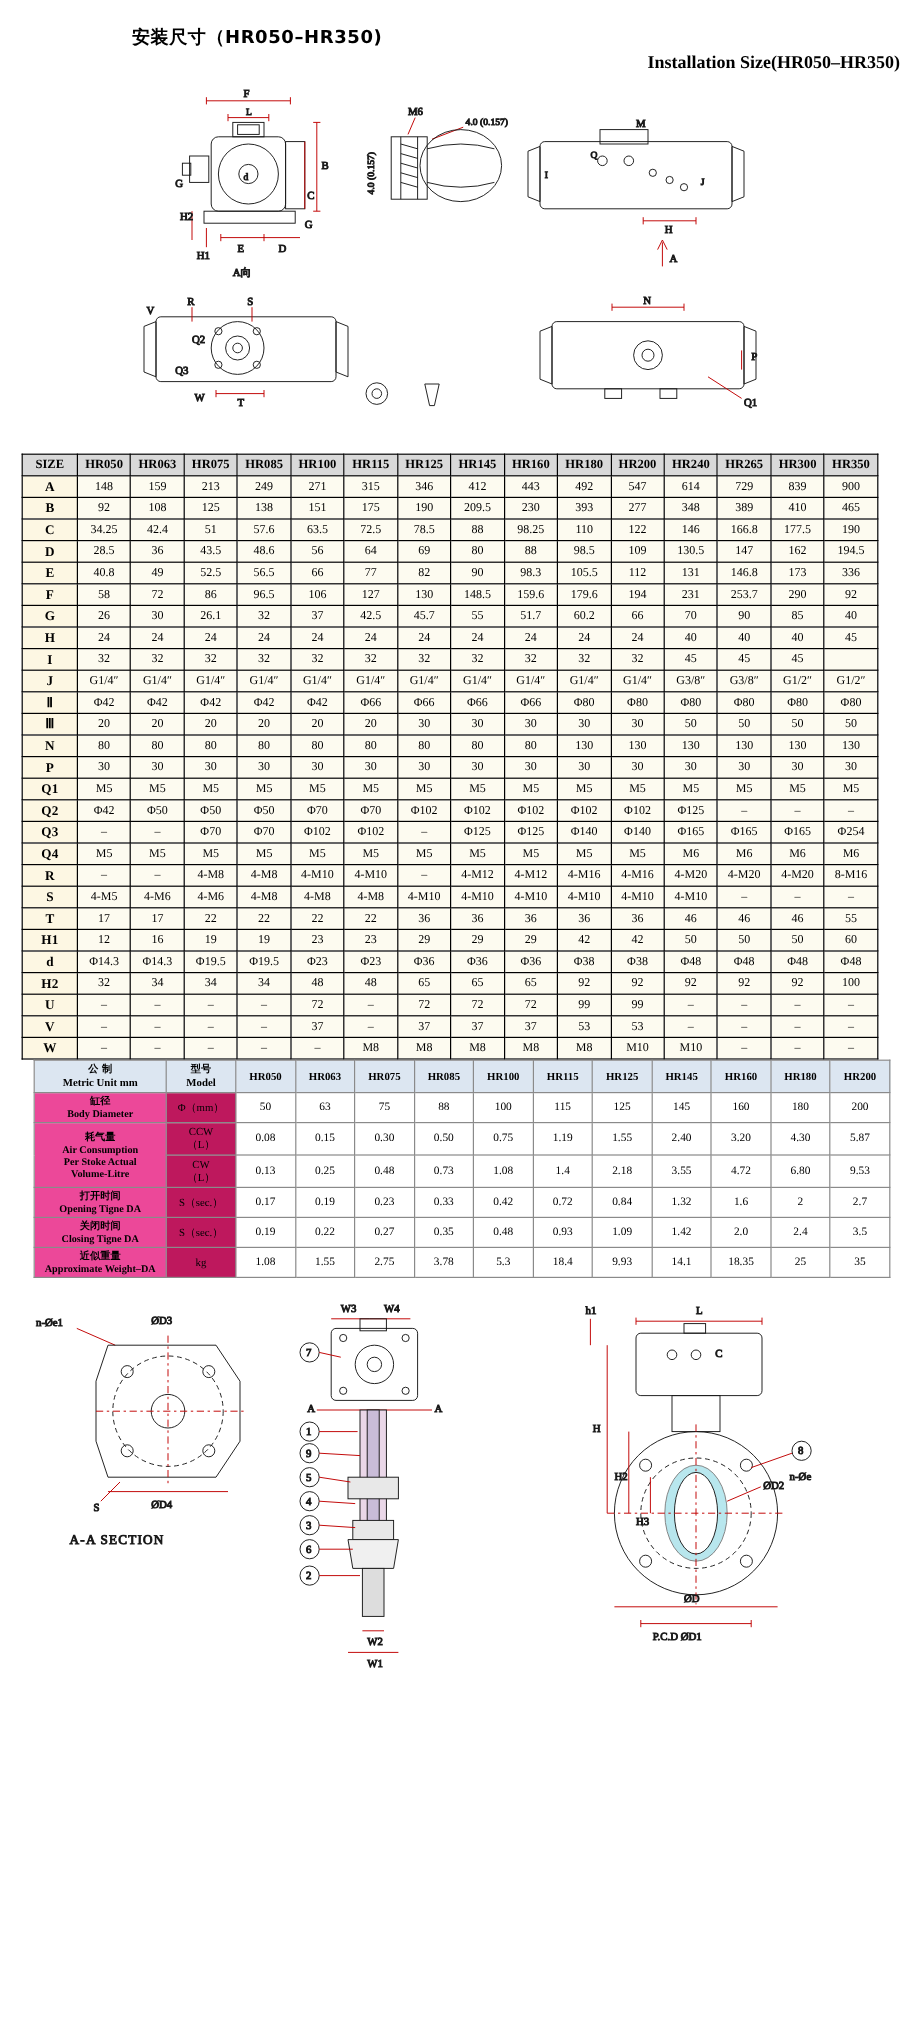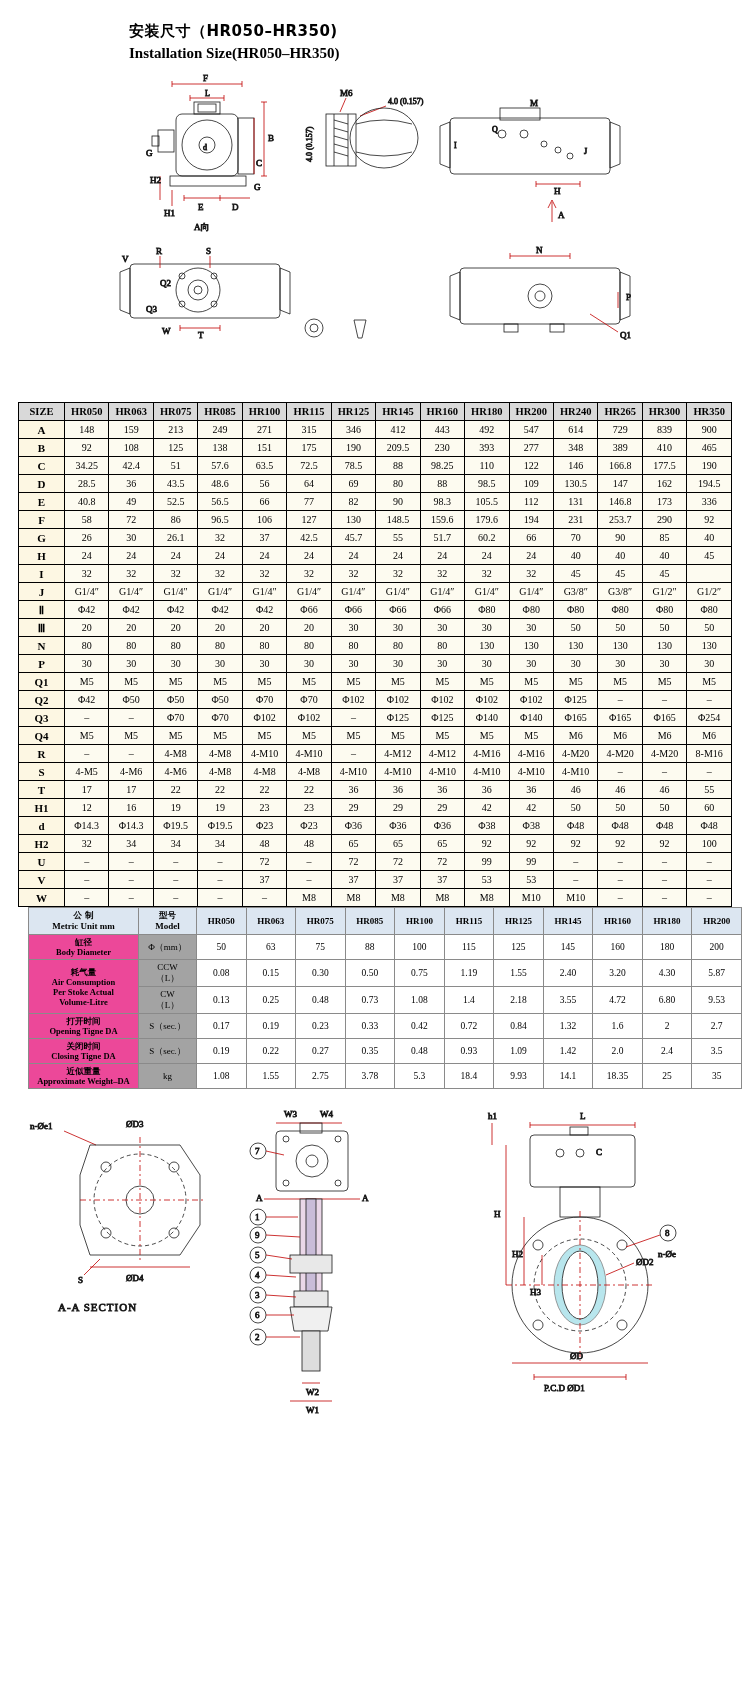--- a/index.html
+++ b/index.html
@@ -1,48 +1,48 @@
 <!DOCTYPE html>
 <html><head>
 <meta charset="utf-8">
 <style>
   html,body{margin:0;padding:0;background:#ffffff;}
   body{width:750px;font-family:"Liberation Serif",serif;color:#000;}
   .page{width:750px;position:relative;}
 
   
-  .top-head{padding:22px 0 6px 110px;margin-left:19px;}
+  .top-head{padding:22px 0 6px 110px;}
   .top-head .cn{font-family:"DejaVu Sans",sans-serif;font-size:15px;font-weight:bold;letter-spacing:.5px;}
-  .top-head .en{font-family:"Liberation Serif",serif;font-size:15px;font-weight:bold;margin-top:4px;}
+  .top-head .en{font-family:"Liberation Serif",serif;font-size:15px;font-weight:bold;margin-top:4px;text-align:right;}
 
   
   .draw-top{width:750px;height:310px;position:relative;}
   .draw-top svg{position:absolute;left:0;top:0;}
 
   
-  .dimtable-wrap{padding:0 18px;margin-top:24px;}
+  .dimtable-wrap{padding:0 18px;}
   table.dim{border-collapse:collapse;width:714px;table-layout:fixed;
     font-family:"Liberation Serif",serif;}
   table.dim th,table.dim td{border:1px solid #000;text-align:center;
     font-size:10px;height:17px;padding:0;line-height:16px;overflow:hidden;white-space:nowrap;}
   table.dim th{background:#d9d9d9;font-weight:bold;font-size:10.5px;}
   table.dim td.rowhead{background:#fdf7e3;font-weight:bold;font-size:11px;}
   table.dim td.v{background:#fdfbf0;}
   table.dim col.c0{width:46px;}
 
   
   .sect2-title{padding:16px 0 8px 12px;font-size:15px;font-weight:bold;
      font-family:"DejaVu Sans",sans-serif;}
   .wtable-wrap{padding:0 28px;}
   table.wt{border-collapse:collapse;width:714px;table-layout:fixed;}
   table.wt td,table.wt th{border:1px solid #8a8a8a;text-align:center;font-size:9.5px;
      padding:2px 1px;line-height:11px;font-family:"Liberation Serif",serif;}
   table.wt th{background:#dce6f1;font-weight:bold;font-size:9px;}
   table.wt td.lbl{background:#ec4899;font-size:8.5px;line-height:10px;font-weight:bold;}
-  table.wt td.unit{background:#a3a3a3;font-size:9px;}
+  table.wt td.unit{background:#be185d;font-size:9px;}
   table.wt td.val{background:#ffffff;font-size:9.5px;}
   .cnsm{font-family:"DejaVu Sans",sans-serif;font-size:8.5px;display:block;}
 
   
   .draw-bot{width:750px;height:330px;position:relative;margin-top:6px;}
   .draw-bot svg{position:absolute;left:0;top:0;}
 
   text{font-family:"Liberation Serif",serif;}
 </style>
 </head>

